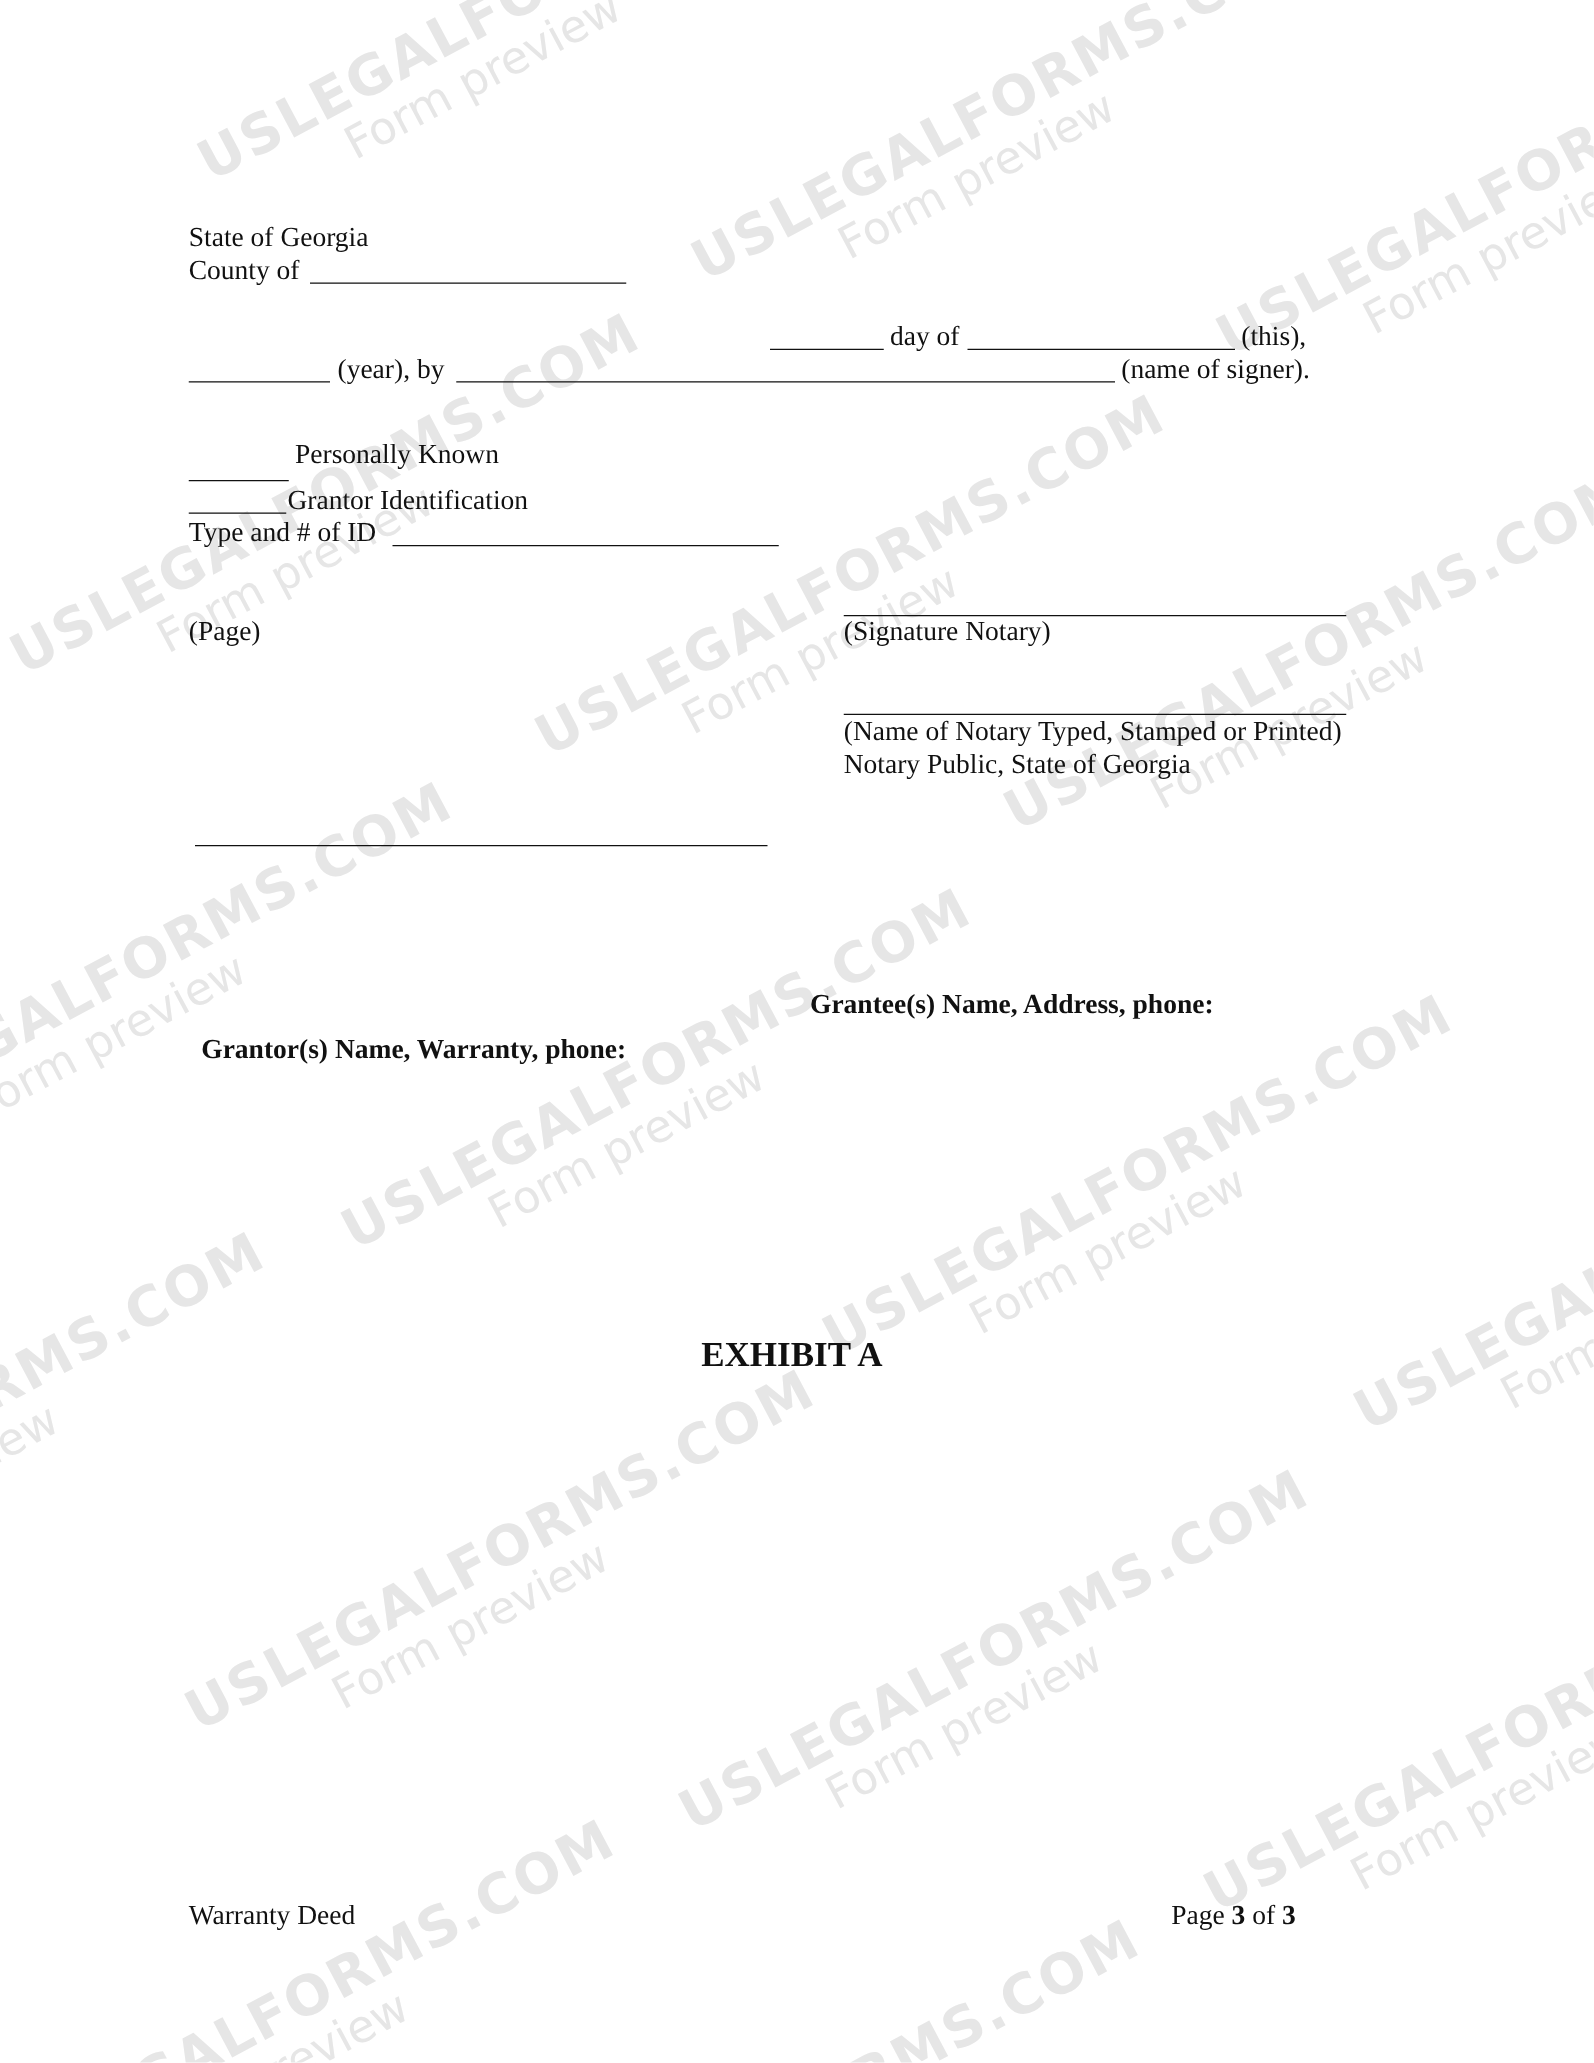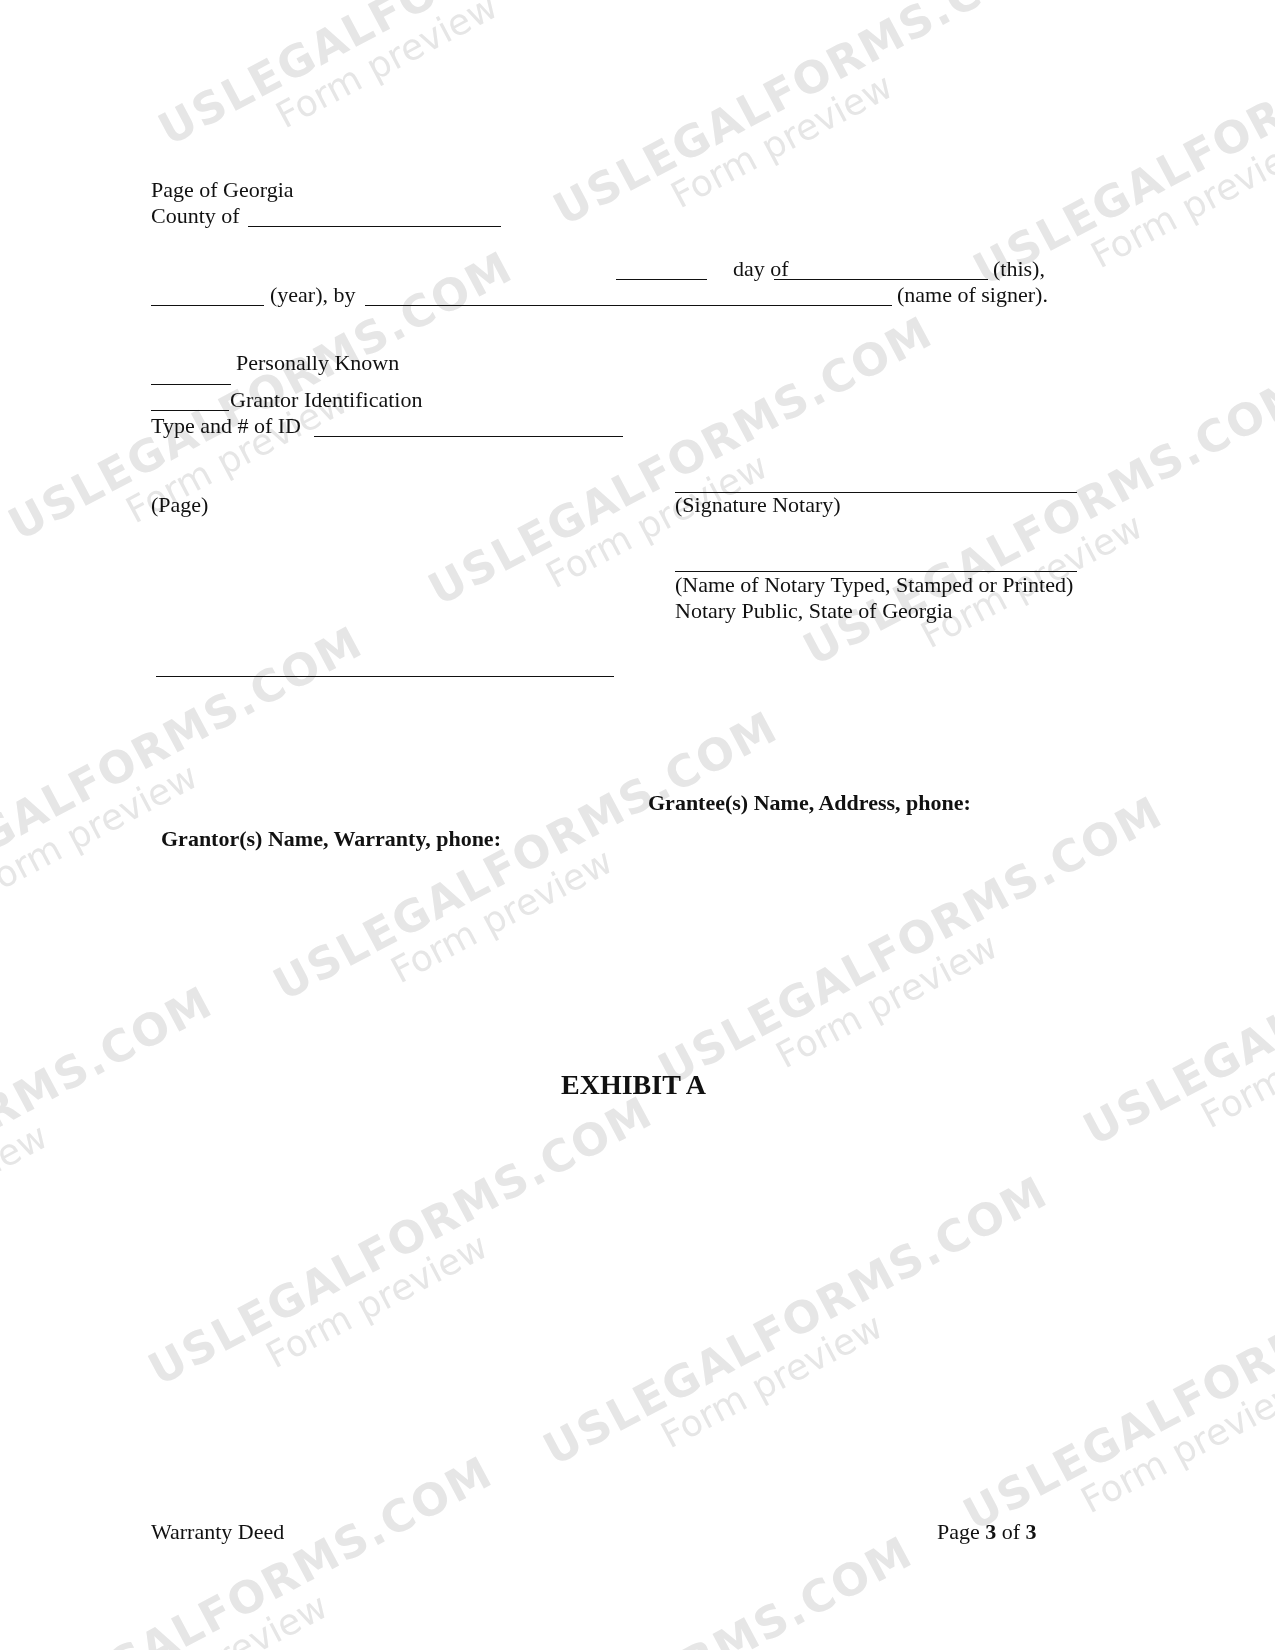--- a/index.html
+++ b/index.html
@@ -82,26 +82,26 @@
       <span class="big">USLEGALFORMS.COM</span>
       <span class="small">Form preview</span>
     </div>
   <div class="wm" style="left:400px; top:1790px;">
       <span class="big">USLEGALFORMS.COM</span>
       <span class="small">Form preview</span>
     </div>
 
   <div class="content">
 
-    <div class="line" style="left:151px; top:177px;">Page of Georgia</div>
+    <div class="line" style="left:151px; top:177px;">State of Georgia</div>
     <div class="line" style="left:151px; top:203px;">County of</div>
     <div class="rule" style="left:248px; top:226px; width:253px;"></div>
 
     <div class="rule" style="left:616px; top:279px; width:91px;"></div>
-    <div class="line" style="left:733px; top:256px;text-align:right;">day of</div>
+    <div class="line" style="left:712px; top:256px;text-align:right;">day of</div>
     <div class="rule" style="left:774px; top:279px; width:214px;"></div>
     <div class="line" style="left:993px; top:256px;">(this),</div>
 
     <div class="rule" style="left:151px; top:305px; width:113px;"></div>
     <div class="line" style="left:270px; top:282px;">(year), by</div>
     <div class="rule" style="left:365px; top:305px; width:527px;"></div>
     <div class="line" style="left:897px; top:282px;">(name of signer).</div>
 
     <div class="rule" style="left:151px; top:384px; width:80px;"></div>
     <div class="line" style="left:236px; top:350px;">Personally Known</div>

